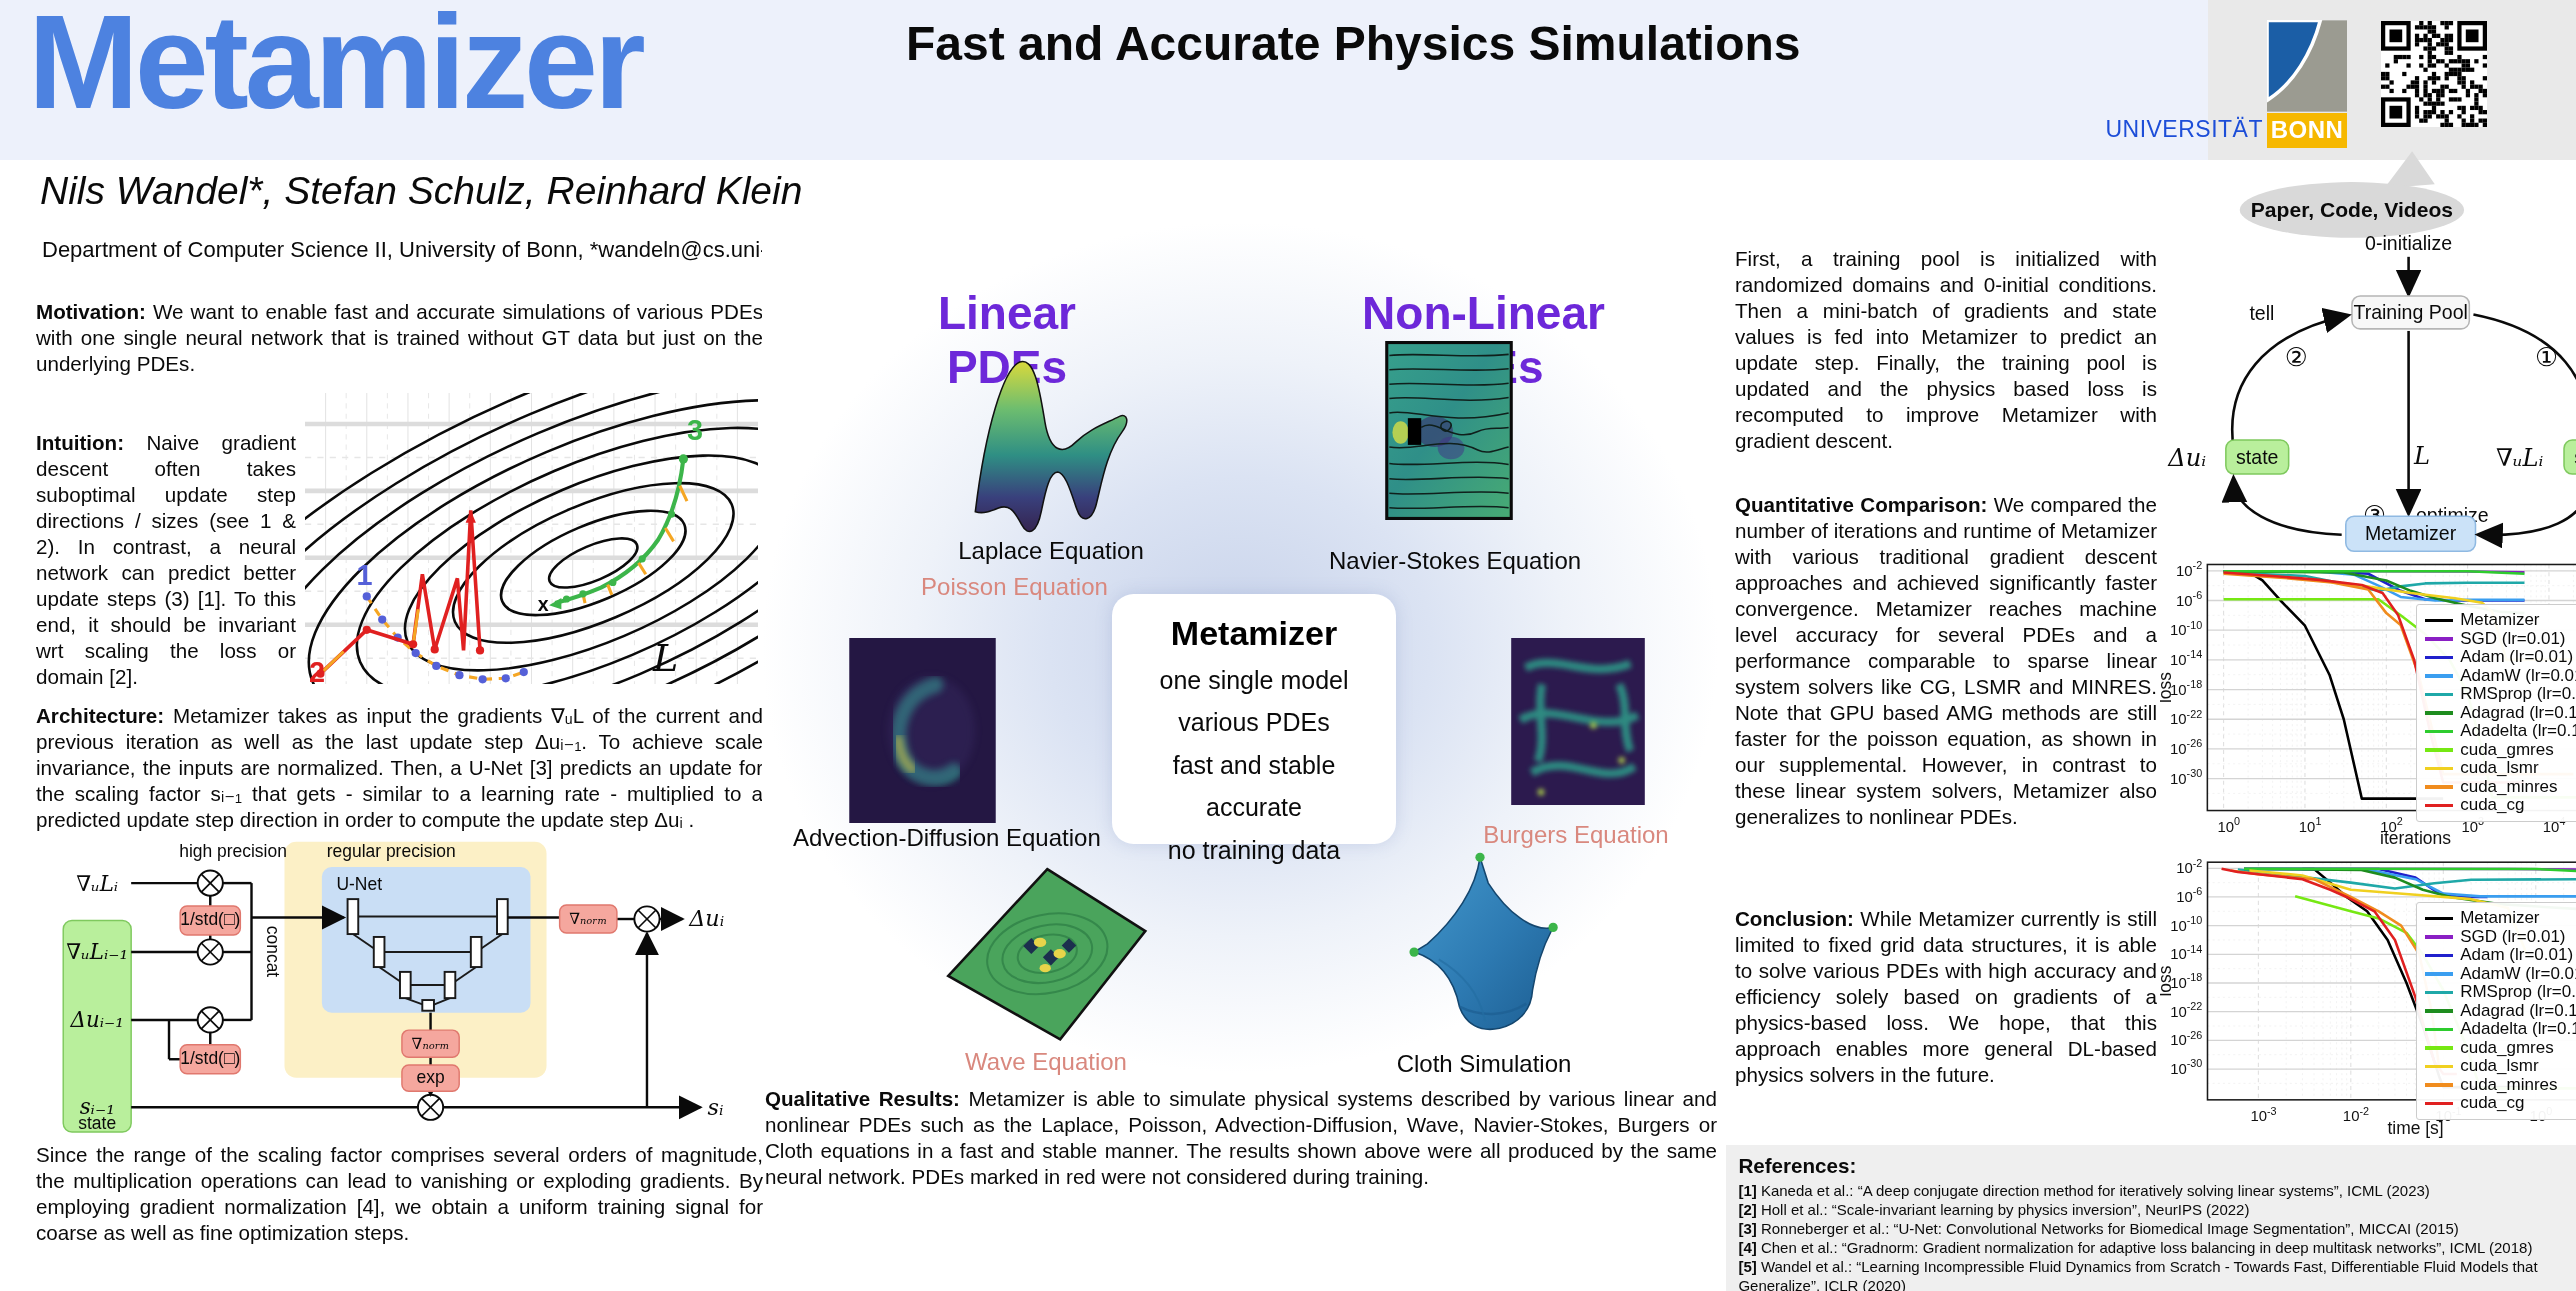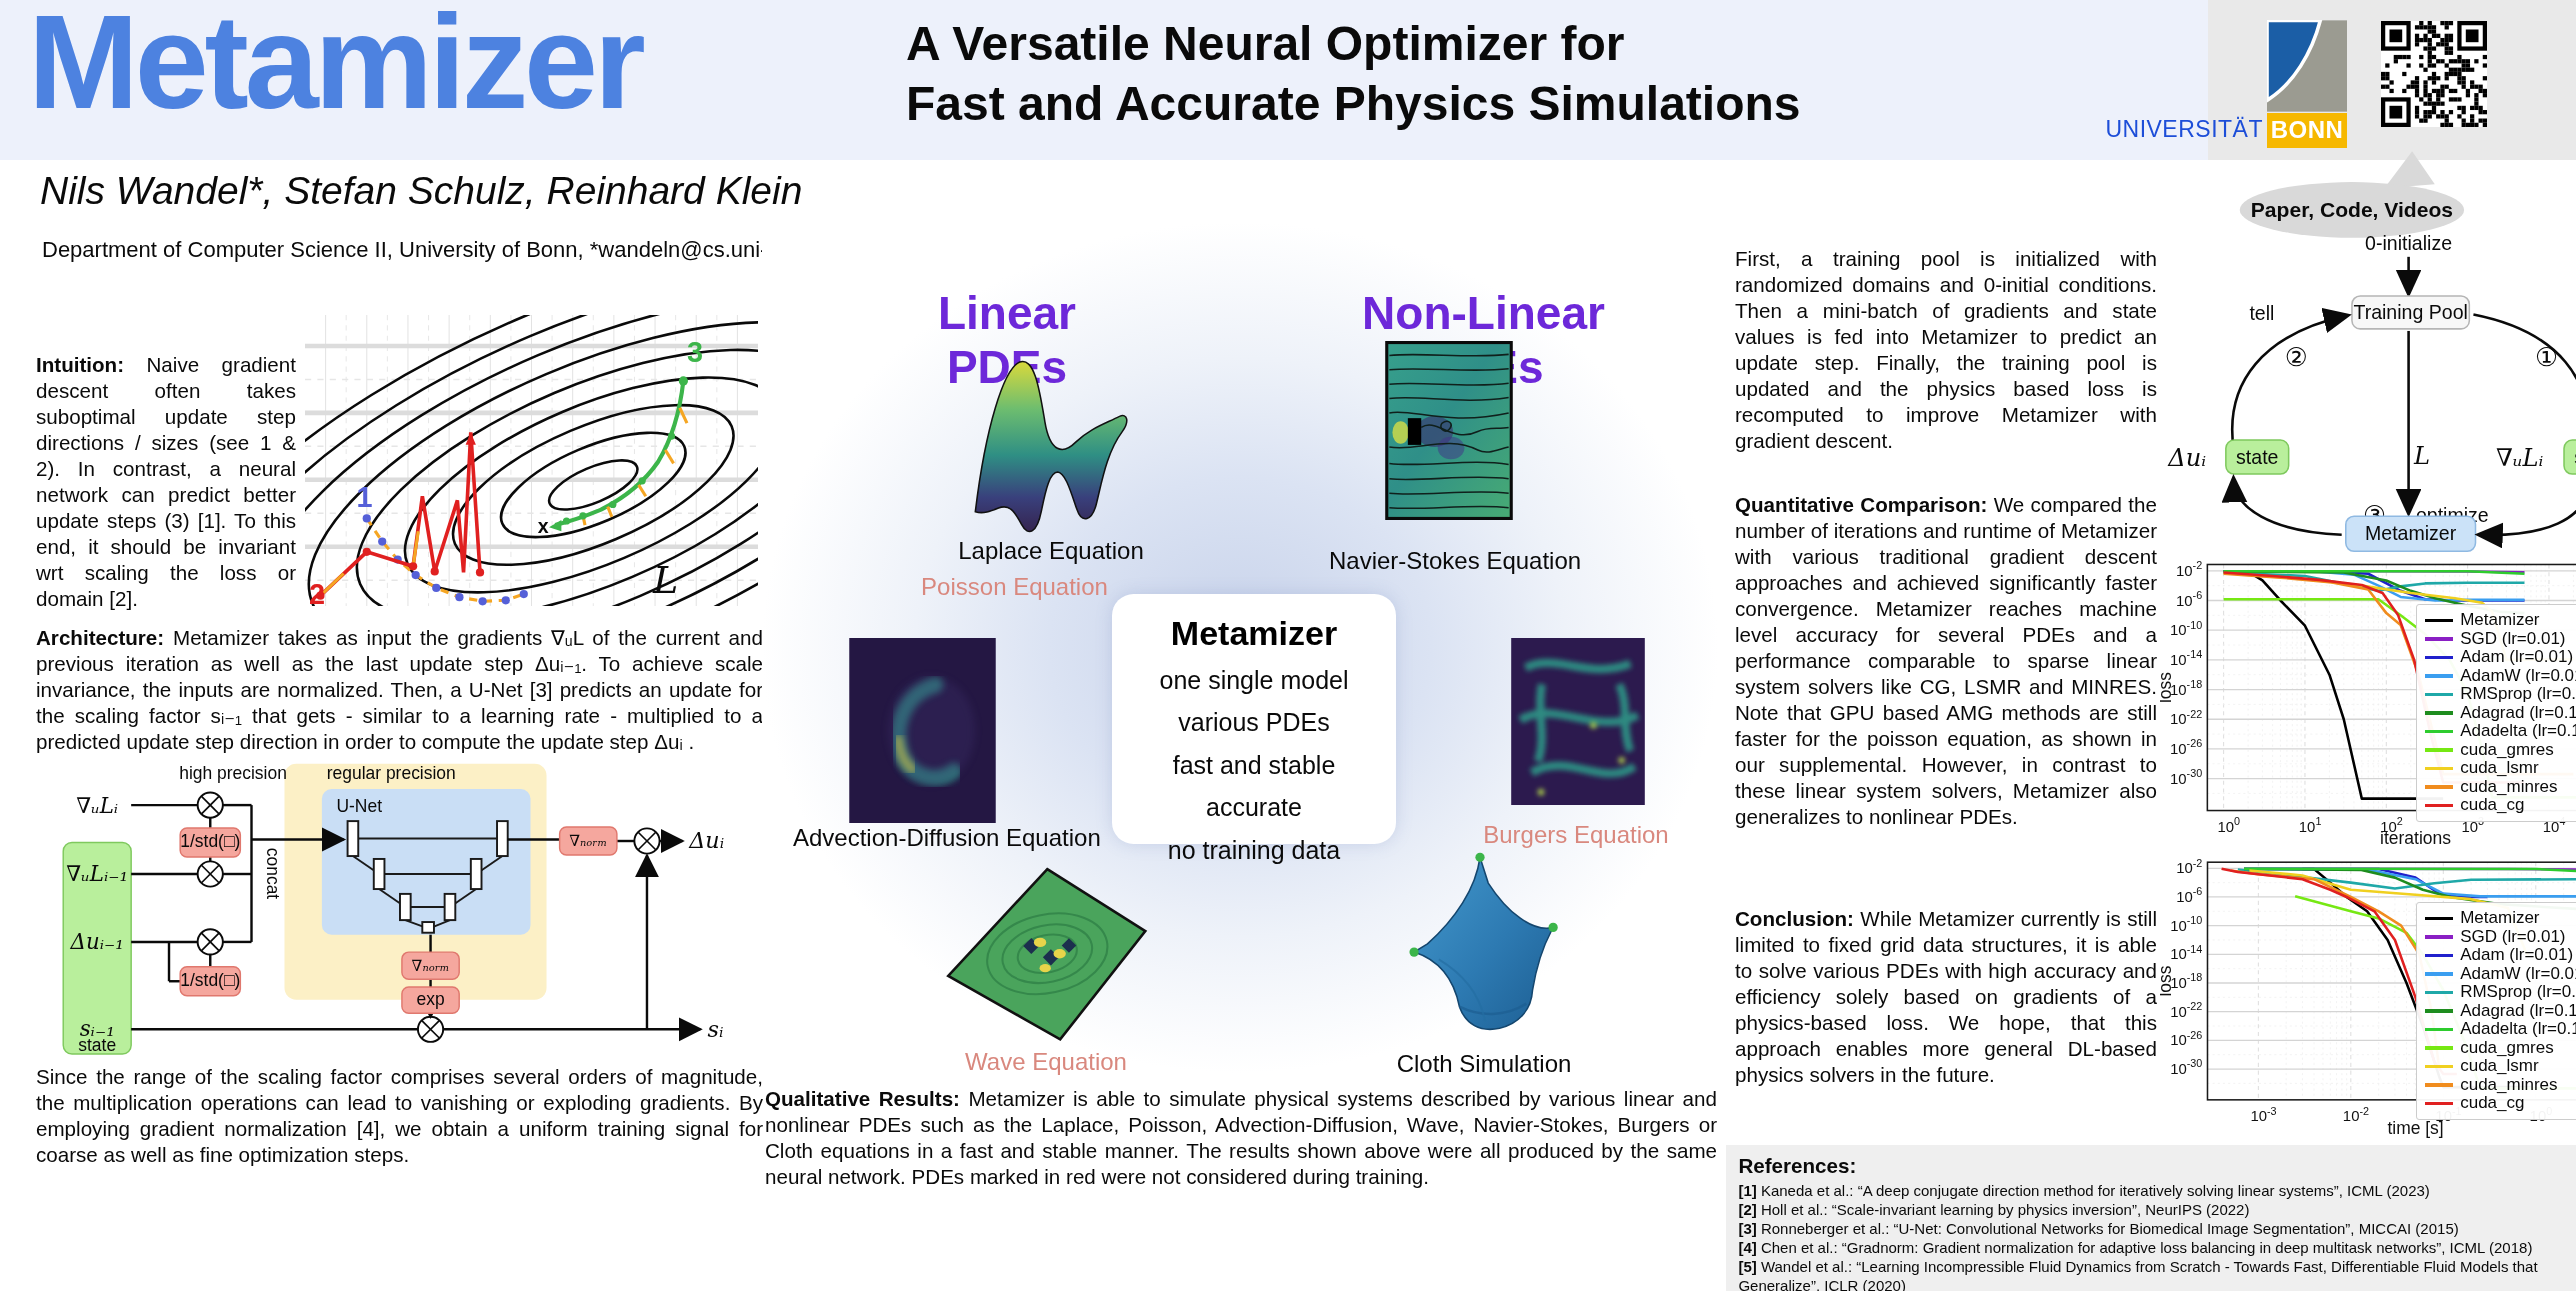--- a/index.html
+++ b/index.html
@@ -81,21 +81,20 @@
 </style>
 </head>
 <body>
 
 <div class="poster">
 
   <div class="header-band"></div>
   <div class="logo-band"></div>
   <div class="title">Metamizer</div>
   <div class="subtitle">
-    <div>A Versatile Neural Optimizer for</div>
     <div>Fast and Accurate Physics Simulations</div>
   </div>
   <div class="uni-text">UNIVERSITÄT</div>
   <svg class="uni-logo" width="80" height="92" viewBox="0 0 156 178">
     <rect x="0" y="0" width="156" height="178" fill="#9b9b91"></rect>
     <path d="M0,0 L104,0 C88,62 52,124 0,156 Z" fill="#1b5ea6" stroke="#ffffff" stroke-width="7"></path>
   </svg>
   <div class="bonn-bar">BONN</div>
   <svg id="qr" class="qr" width="106" height="106" viewBox="0 0 25 25">
       <rect x="0" y="0" width="25" height="25" fill="#ffffff"></rect>
@@ -296,20 +295,21 @@
   <svg class="bubble-svg" width="247" height="93" viewBox="0 0 480 180">
     <polygon points="352,2 396,66 298,74" fill="#d9d9d9"></polygon>
     <ellipse cx="235" cy="116" rx="218" ry="54" fill="#d9d9d9"></ellipse>
     <text class="bubble-text" x="235" y="130" text-anchor="middle">Paper, Code, Videos</text>
   </svg>
 
   <div class="authors">Nils Wandel*, Stefan Schulz, Reinhard Klein</div>
   <div class="affil">Department of Computer Science II, University of Bonn, *wandeln@cs.uni-bonn.de</div>
 
   <div class="col-left">
+    <p class="para"><b>Motivation:</b> <span>We want to enable fast and accurate simulations of various PDEs with one single neural network that is trained without GT data but just on the underlying PDEs.</span></p>
 
     <div class="intuition-row">
       <p class="para"><b>Intuition:</b> <span>Naive gradient descent often takes suboptimal update step directions / sizes (see 1 &amp; 2). In contrast, a neural network can predict better update steps (3) [1]. To this end, it should be invariant wrt scaling the loss or domain [2].</span></p>
 
       <svg class="contour-fig" viewBox="0 0 880 565">
         <g>
           <g stroke="#e3e3e3" stroke-width="2">
             <line x1="40" y1="0" x2="40" y2="565"></line>
               <line x1="120" y1="0" x2="120" y2="565"></line>
               <line x1="200" y1="0" x2="200" y2="565"></line>

